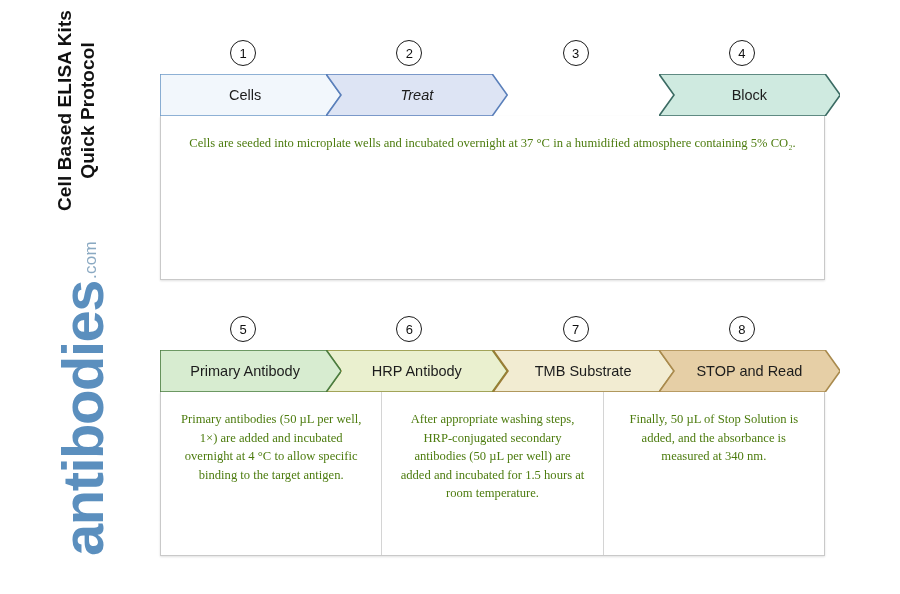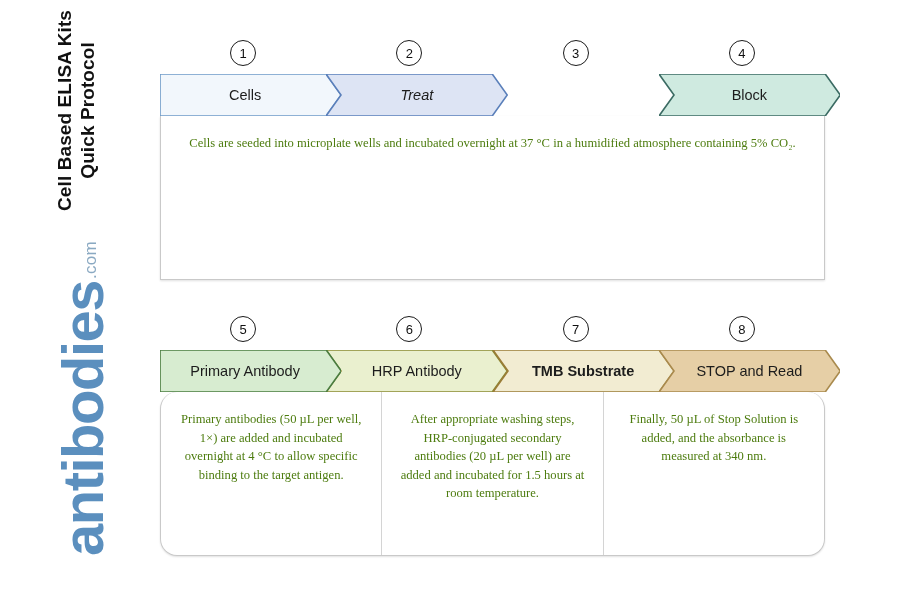--- a/index.html
+++ b/index.html
@@ -79,21 +79,21 @@
   .bodies{
     position:relative;
     display:flex;
     border:1px solid #c9c9c9;
     border-top:none;
     box-sizing:border-box;
     background:#fff;
     box-shadow:0 1px 2px rgba(0,0,0,.12);
   }
   #row1 .bodies{height:164px;}
-  #row2 .bodies{height:164px;border-radius:17px;}
+  #row2 .bodies{height:164px;}
   .cell{
     flex:1 1 0;
     border-right:1px solid #d4d4d4;
     box-sizing:border-box;
     padding:14px 13px 10px;
     display:flex;justify-content:center;
   }
   .cell:last-child{border-right:none;}
   .cell p{
     margin:4px;
@@ -164,37 +164,37 @@
           <polygon points="0,0 166.25,0 181.25,21 166.25,42 0,42 15,21" fill="#eaf0cf" stroke="#8a8a33" stroke-width="1.6" vector-effect="non-scaling-stroke"></polygon>
         </svg>
         <span style="padding-left: 11px; padding-right: 11px;">HRP Antibody</span>
       </div>
       <div class="chev" style="left: 0px; width: 181.25px;">
         <svg class="shape" viewBox="0 0 181.25 42" preserveAspectRatio="none" width="181.25" height="42">
           <polygon points="0,0 166.25,0 181.25,21 166.25,42 0,42" fill="#d7ecd0" stroke="#4a7c3f" stroke-width="1.6" vector-effect="non-scaling-stroke"></polygon>
         </svg>
         <span style="padding-left: 0px; padding-right: 11px;">Primary Antibody</span>
       </div>
-      <div class="chev" style="left: 332.5px; width: 181.25px; font-weight: bold;">
+      <div class="chev" style="left: 332.5px; width: 181.25px;">
         <svg class="shape" viewBox="0 0 181.25 42" preserveAspectRatio="none" width="181.25" height="42">
           <polygon points="0,0 166.25,0 181.25,21 166.25,42 0,42 15,21" fill="#f2ecd2" stroke="#9b7c37" stroke-width="1.6" vector-effect="non-scaling-stroke"></polygon>
         </svg>
         <span style="padding-left: 11px; padding-right: 11px;">TMB Substrate</span>
       </div>
       <div class="chev" style="left: 498.75px; width: 181.25px;">
         <svg class="shape" viewBox="0 0 181.25 42" preserveAspectRatio="none" width="181.25" height="42">
           <polygon points="0,0 166.25,0 181.25,21 166.25,42 0,42 15,21" fill="#e6cfa6" stroke="#a98a4d" stroke-width="1.6" vector-effect="non-scaling-stroke"></polygon>
         </svg>
         <span style="padding-left: 11px; padding-right: 11px;">STOP and Read</span>
       </div>
     </div>
   <div class="bodies">
       <div class="cell">
         <p>Primary antibodies (50 µL per well, 1×) are added and incubated overnight at 4 °C to allow specific binding to the target antigen.</p>
       </div>
       <div class="cell">
-        <p>After appropriate washing steps, HRP-conjugated secondary antibodies (20 µL per well) are added and incubated for 1.5 hours at room temperature.</p>
+        <p>After appropriate washing steps, HRP-conjugated secondary antibodies (50 µL per well) are added and incubated for 1.5 hours at room temperature.</p>
       </div>
       <div class="cell">
         <p>Finally, 50 µL of Stop Solution is added, and the absorbance is measured at 340 nm.</p>
       </div>
     </div>
 </div>
 
 </body></html>

